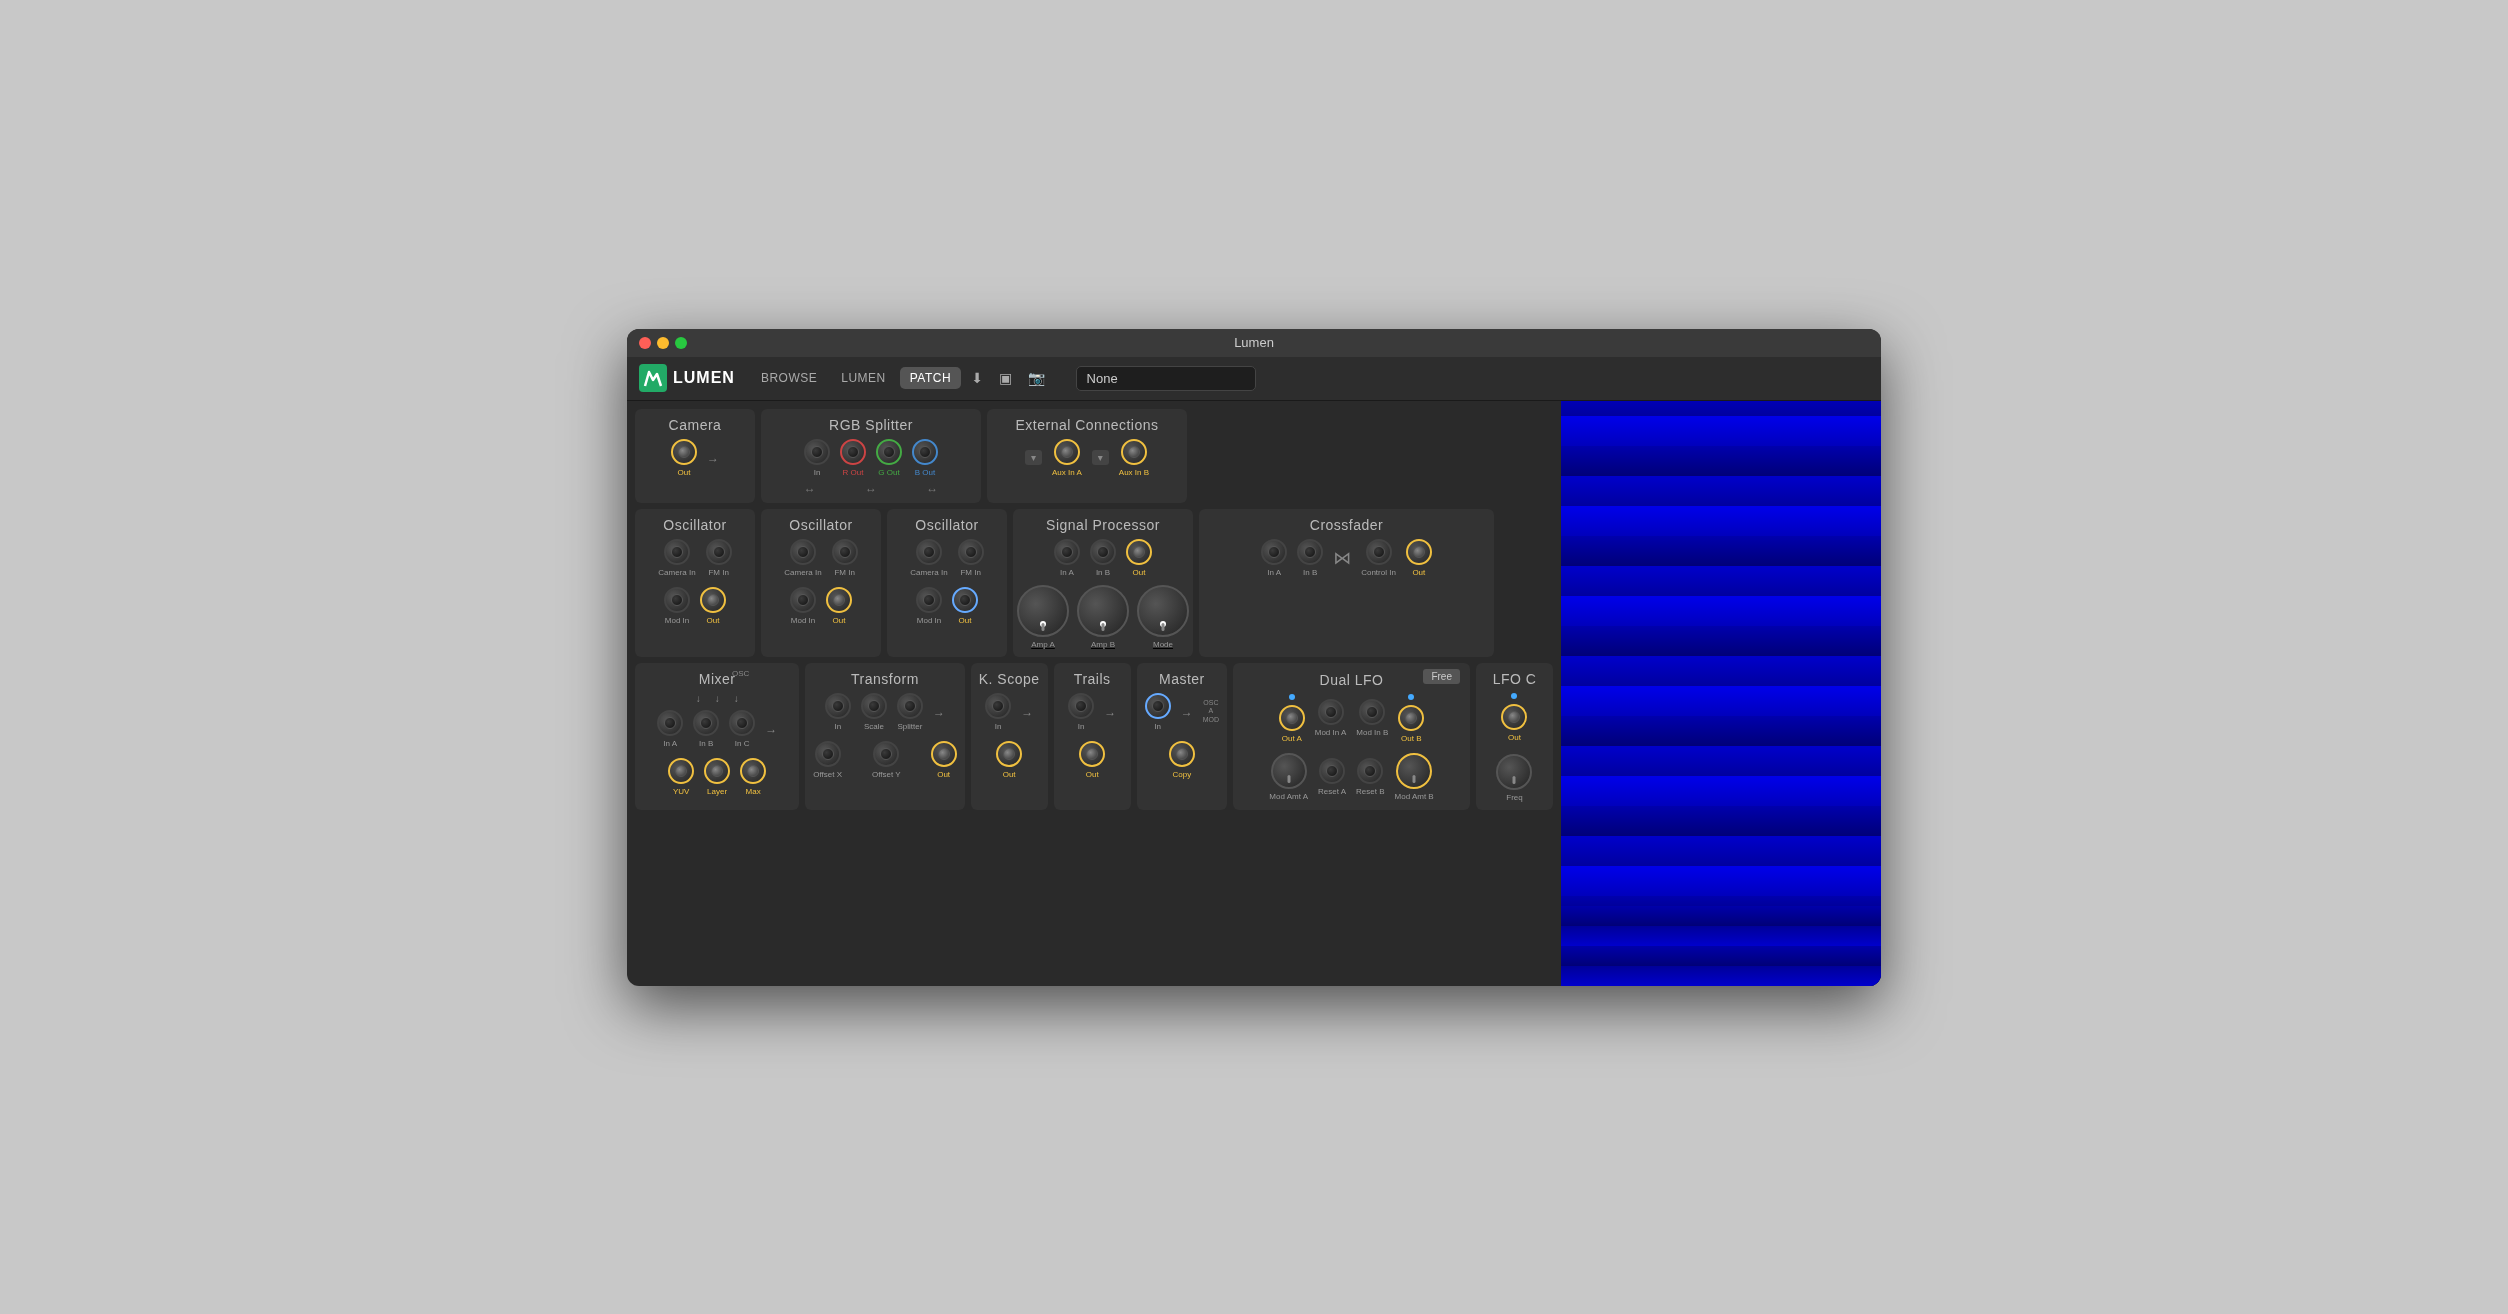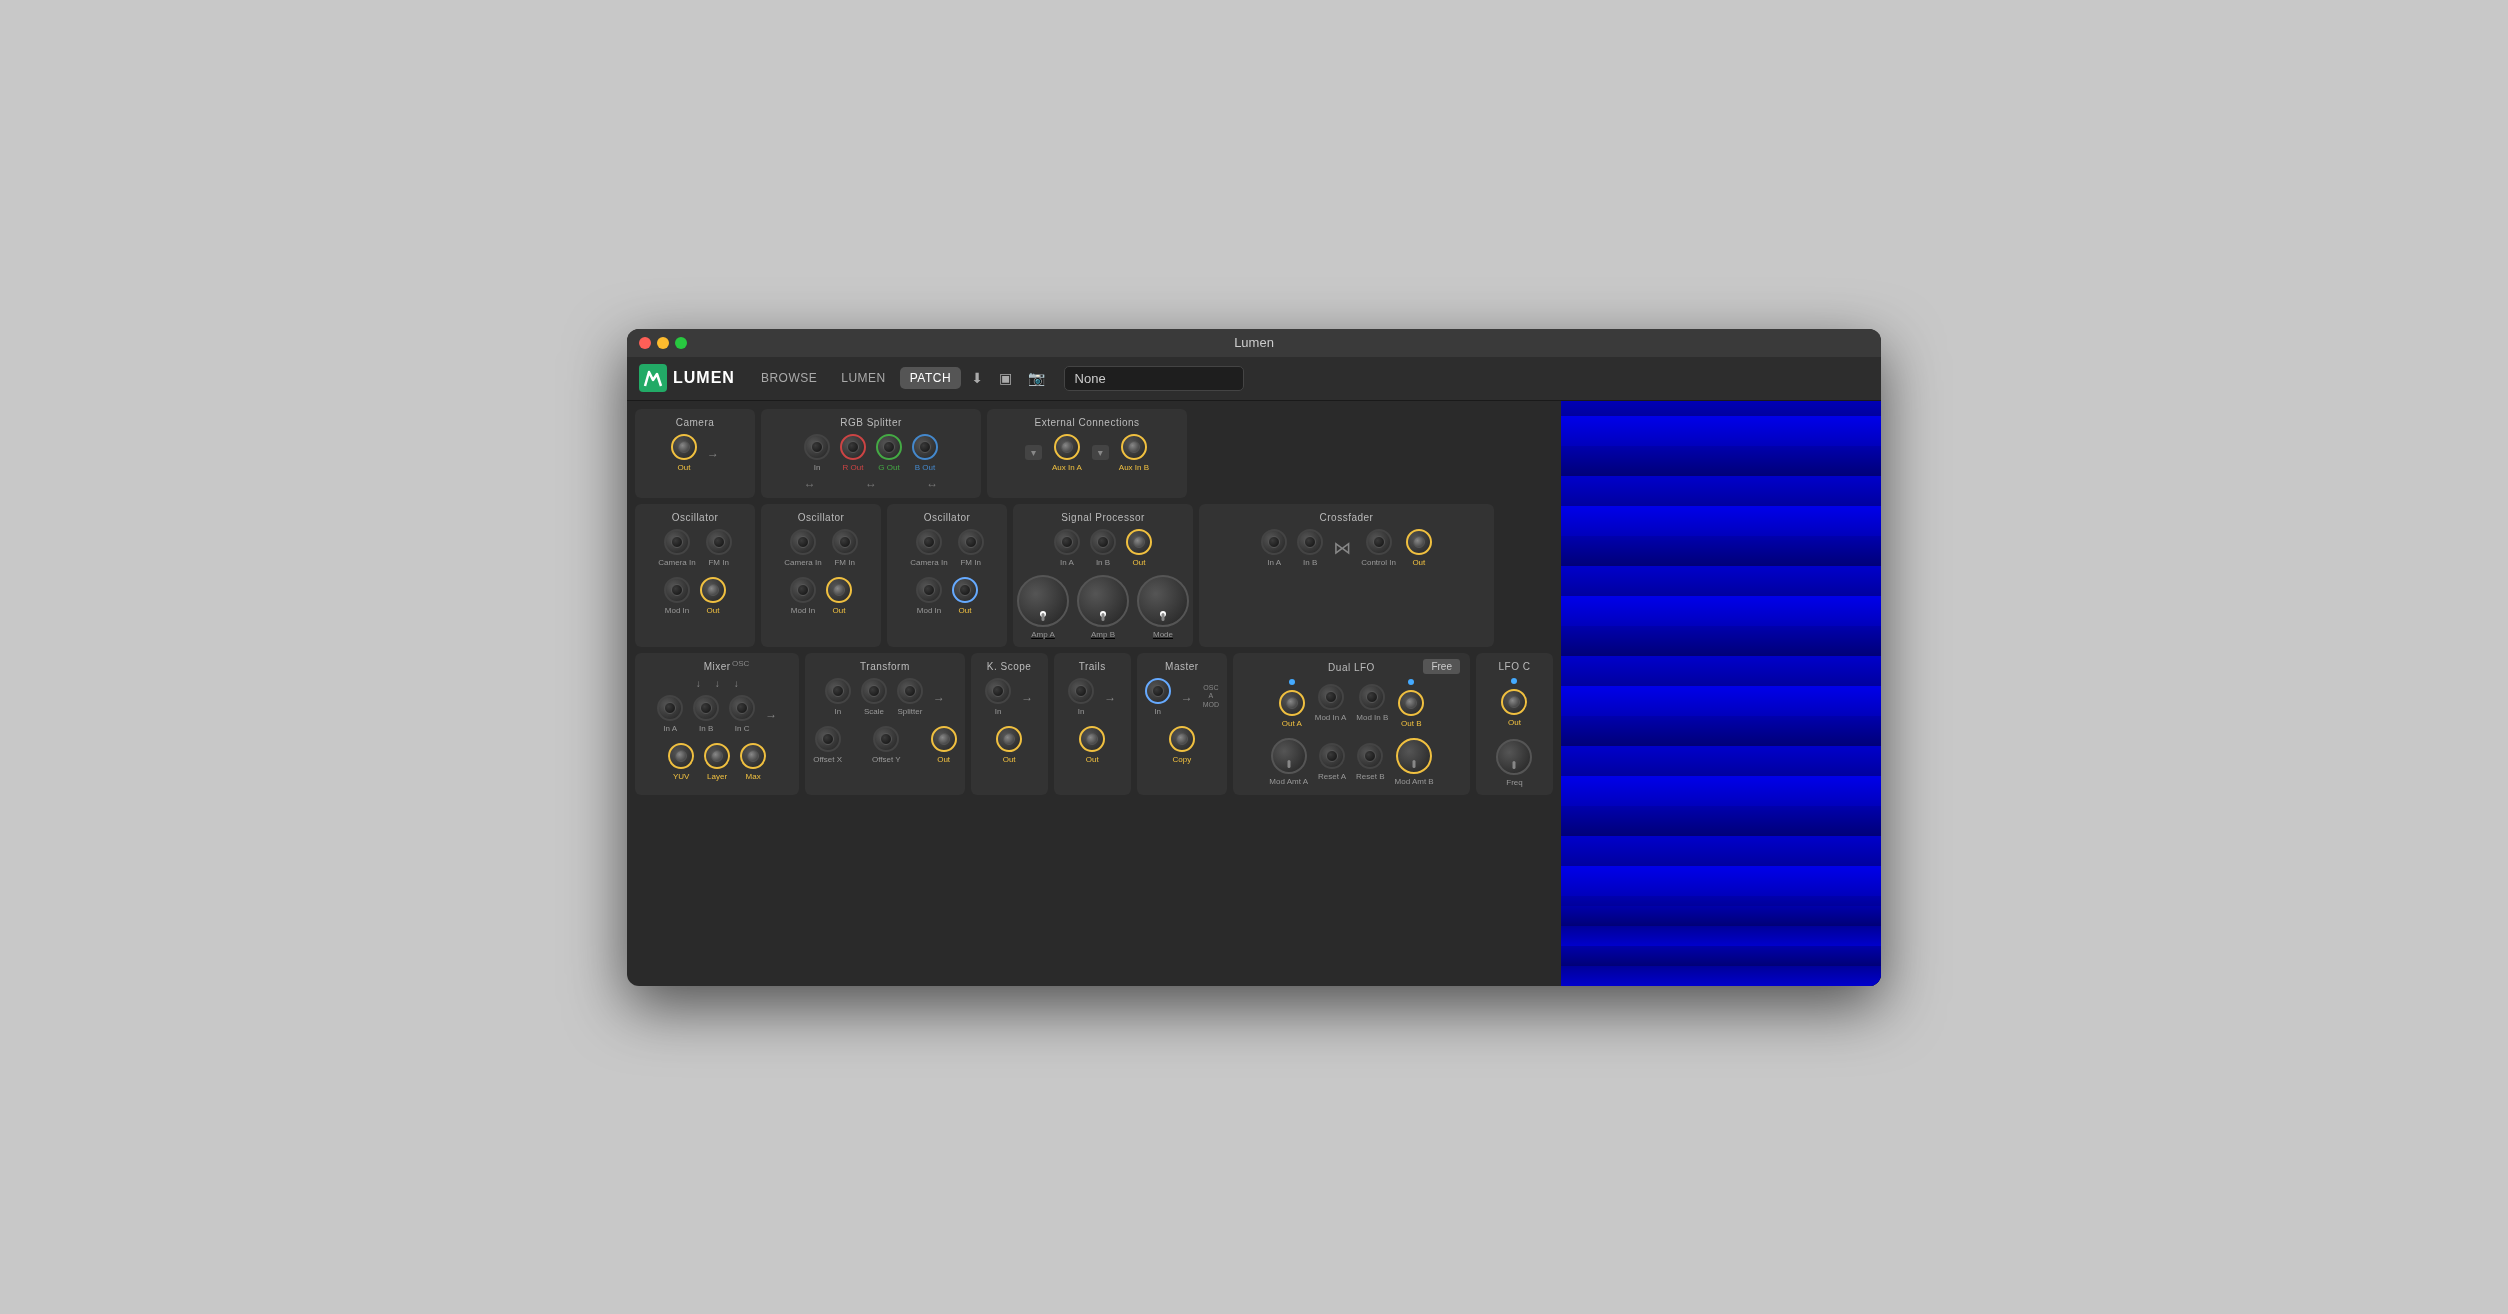--- a/index.html
+++ b/index.html
@@ -104,21 +104,21 @@
       border-radius: 4px;
     }
     .patch-name-field {
       background: #1e1e1e;
       border: 1px solid #444;
       border-radius: 5px;
       color: #ccc;
       font-size: 13px;
       padding: 4px 10px;
       width: 180px;
-      margin-left: 8px;
+      margin-left: 20px;
     }
 
     
     .main-content {
       display: flex;
       flex: 1;
       overflow: hidden;
     }
 
     
@@ -183,21 +183,21 @@
       background: #333;
       border-radius: 6px;
       padding: 8px;
       display: flex;
       flex-direction: column;
       align-items: center;
       position: relative;
     }
     .module-title {
       color: #bbb;
-      font-size: 10px;
+      font-size: 14px;
       letter-spacing: 0.5px;
       margin-bottom: 6px;
       text-align: center;
       white-space: nowrap;
     }
     .module-content {
       display: flex;
       flex-direction: column;
       align-items: center;
       gap: 4px;

